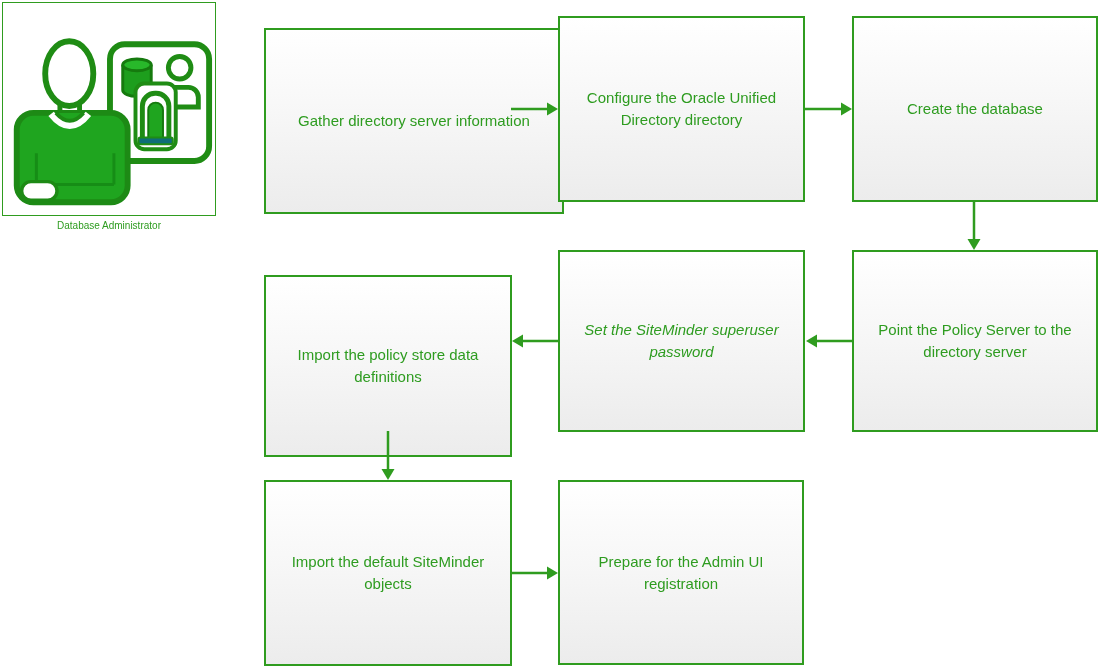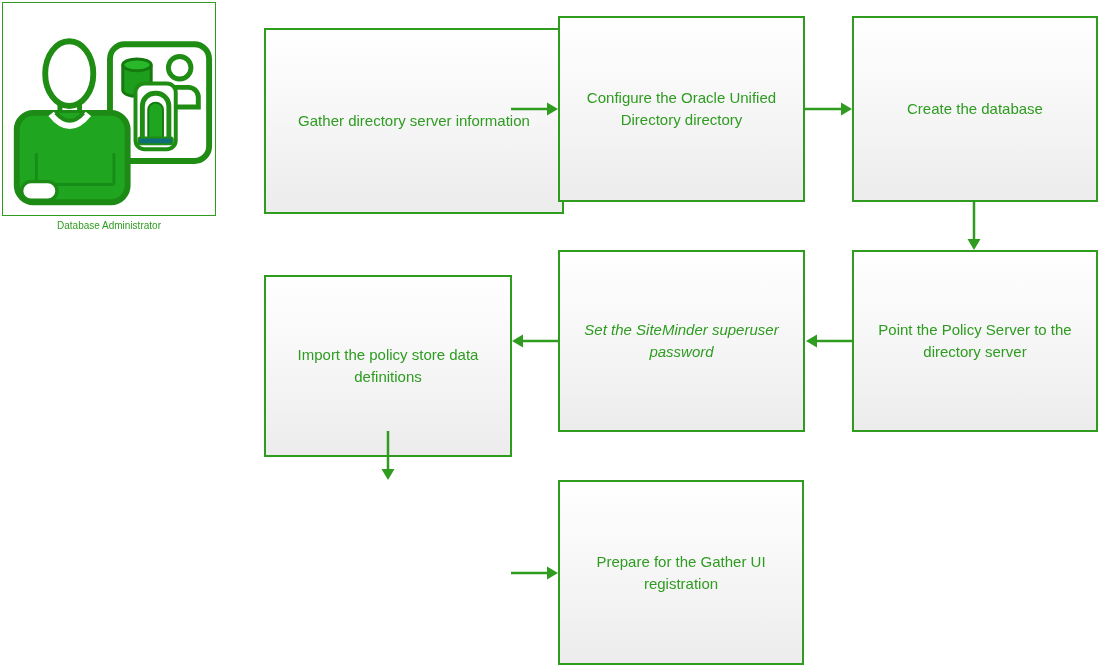--- a/index.html
+++ b/index.html
@@ -78,22 +78,25 @@
   <div class="flow-box b3">
     <span>Create the database</span>
   </div>
   <div class="flow-box b5">
     <span>Set the SiteMinder superuser password</span>
   </div>
   <div class="flow-box b6">
     <span>Import the policy store data definitions</span>
   </div>
 
+  <div class="flow-box b7">
+    <span>Import the default SiteMinder objects</span>
+  </div>
   <div class="flow-box b8">
-    <span>Prepare for the Gather UI registration</span>
+    <span>Prepare for the Admin UI registration</span>
   </div>
 
   <div class="arrow" style="left:511px;top:99px;">
     <svg width="48" height="20">
         <line x1="0" y1="10" x2="38" y2="10" stroke="#2f9c1f" stroke-width="2.5"></line>
         <polygon points="36,3.5 47,10 36,16.5" fill="#2f9c1f"></polygon>
       </svg>
   </div>
   <div class="arrow" style="left:805px;top:99px;">
     <svg width="48" height="20">

